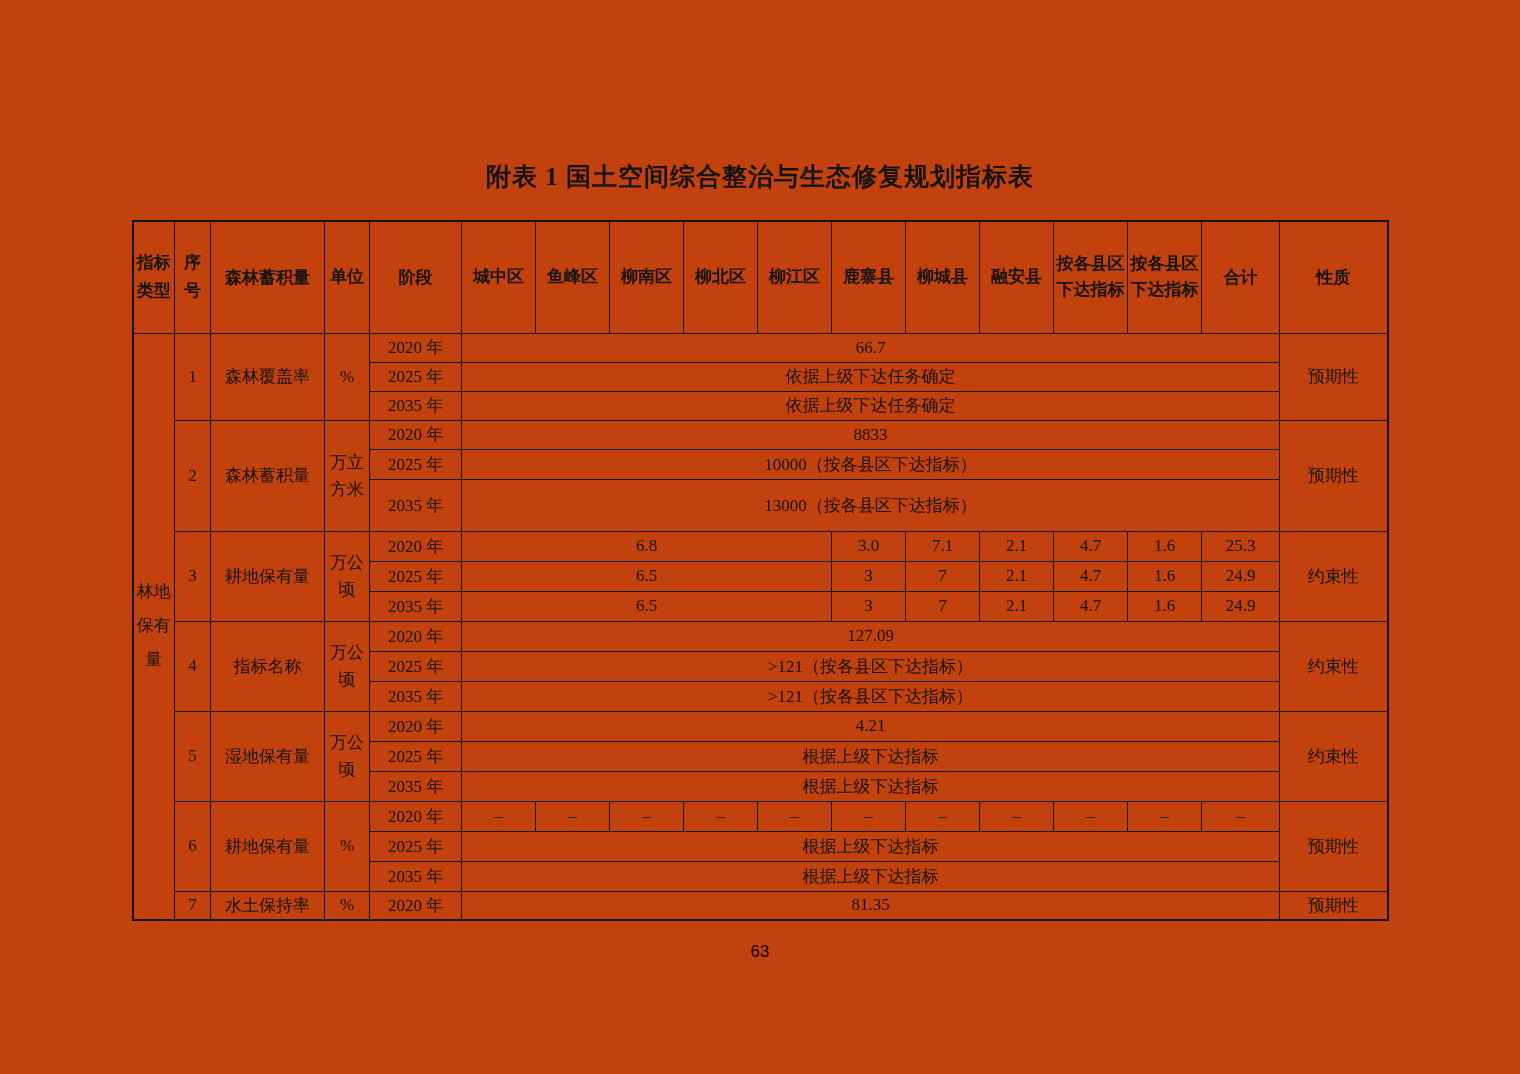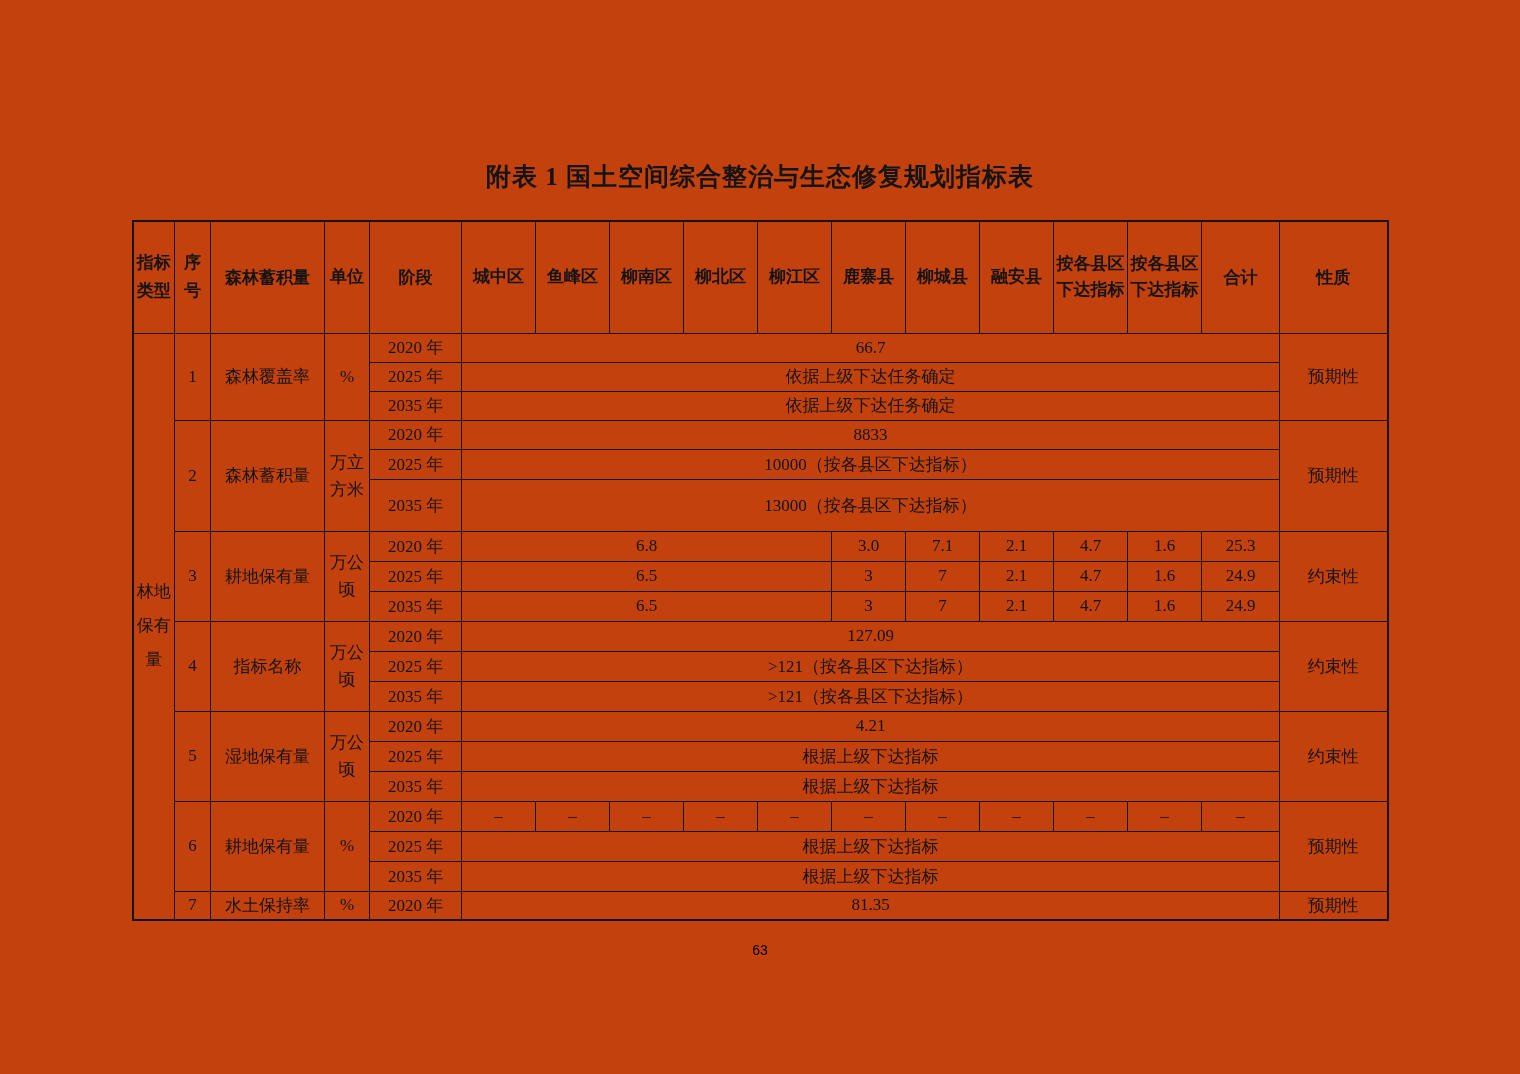--- a/index.html
+++ b/index.html
@@ -29,21 +29,21 @@
   tr.tall { height:52px; }
   tr.short { height:29px; }
   .vhead { word-break:break-all; line-height:28px; padding:1px 9px; }
   .vhead-sm { word-break:break-all; line-height:28px; padding:1px 8px; }
   .region-head { word-break:break-all; line-height:26px; padding:1px 12px; }
   .cat-cell { word-break:break-all; line-height:34px; padding:1px 5px; }
   .unit-cell { word-break:break-all; line-height:27px; padding:1px 11px; }
   .page-number {
     text-align:center; margin-top:21px;
     font-family:"Liberation Sans","DejaVu Sans",sans-serif;
-    font-size:14px; color:#000;
+    font-size:17px; color:#000;
   }
 </style>
 </head>
 <body>
 
 <div class="page">
 
   <div class="doc-title">附表 1 国土空间综合整治与生态修复规划指标表</div>
 
   <table class="indicator">

